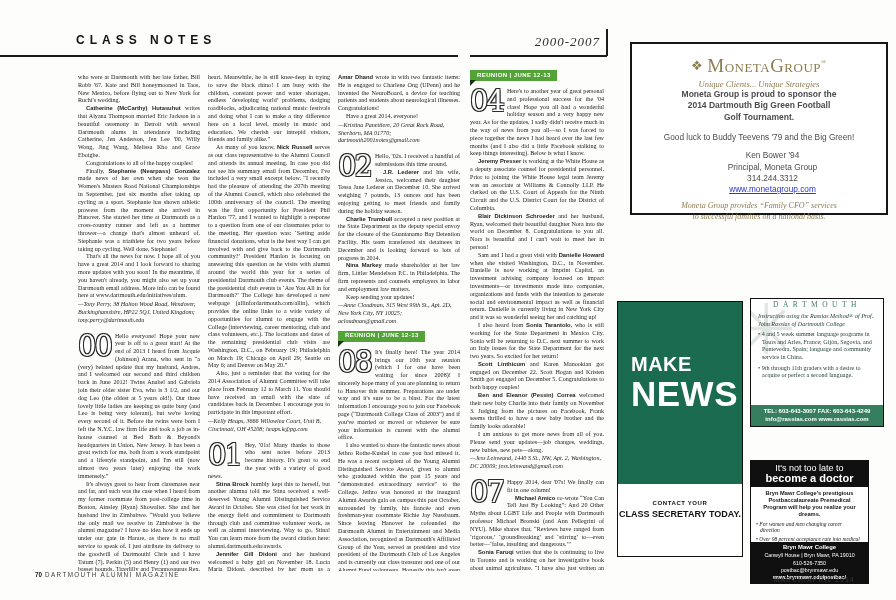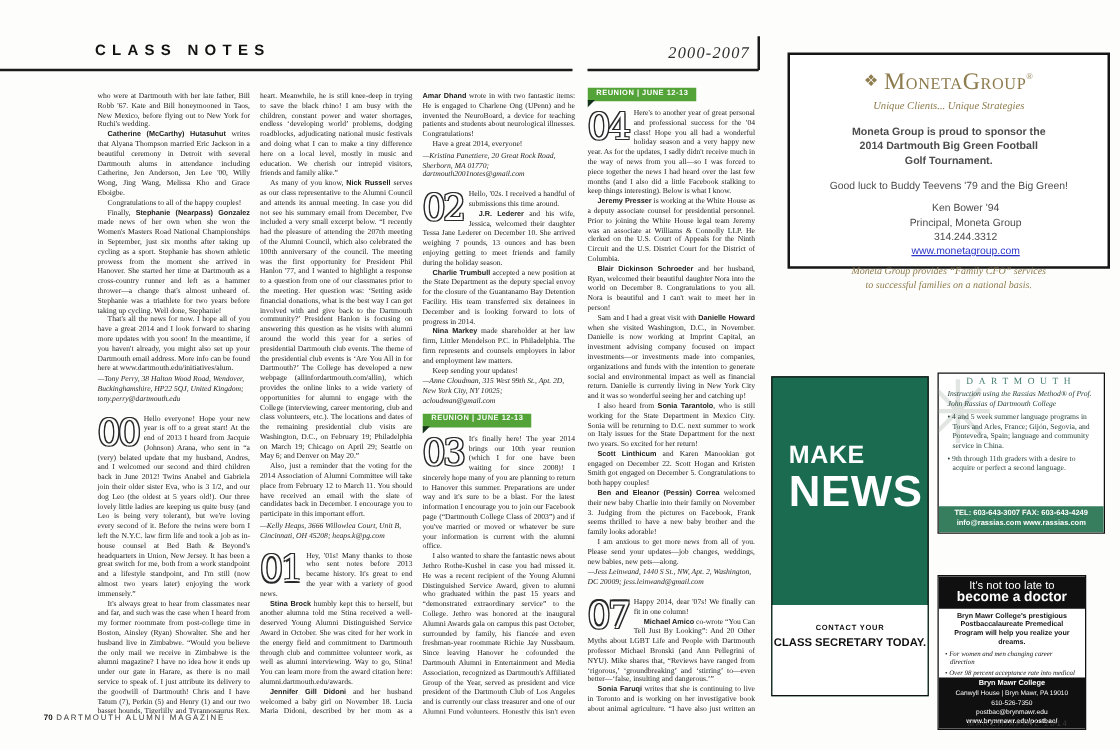--- a/index.html
+++ b/index.html
@@ -44,21 +44,21 @@
   .fr { left:640px; top:576px; width:228px; text-align:right; }
 
   
   .moneta { position:absolute; left:630px; top:42px; width:254px; height:169px; background:#fff;
             border:2px solid #161616; text-align:center; font-family:"Liberation Sans",sans-serif; }
   .mlogo  { margin-top:11px; color:#8e7c4e; font-family:"Liberation Serif",serif;
             font-variant:small-caps; font-size:19px; letter-spacing:.5px; }
   .micon  { font-size:13px; margin-right:4px; vertical-align:2px; }
   .mreg   { font-size:7px; vertical-align:8px; }
   .mtag   { color:#8e7c4e; font-family:"Liberation Serif",serif; font-style:italic; font-size:8.5px; margin-top:2px; }
-  .mspon  { margin-top:11px; font-weight:bold; color:#4c4c4c; font-size:8.5px; line-height:1.35; white-space:pre-line; }
+  .mspon  { font-weight:bold; color:#4c4c4c; font-size:8.5px; line-height:1.35; white-space:pre-line; }
   .mgood  { margin-top:9px; color:#4c4c4c; font-size:8.3px; }
   .mcont  { margin-top:8px; color:#4c4c4c; font-size:8.3px; line-height:1.35;padding-left:27px; }
   .mlink  { color:#2b35c8; text-decoration:underline; font-size:8.3px; cursor:pointer; }
   .mfoot  { margin-top:6px; color:#8e7c4e; font-family:"Liberation Serif",serif; font-style:italic;
             font-size:8px; line-height:1.3; white-space:pre-line; }
 
   
   .mknews { position:absolute; left:617px; top:301px; width:124px; height:254px; background:#1a6b4f;
             border:1px solid #101010; font-family:"Liberation Sans",sans-serif; }
   .mn1 { color:#fff; font-weight:bold; font-size:20px; letter-spacing:.5px; margin:52px 0 0 13px; line-height:1; }
@@ -144,21 +144,21 @@
       <p><span class="lead">Charlie Trumbull</span><span> accepted a new position at the State Department as the deputy special envoy for the closure of the Guantanamo Bay Detention Facility. His team transferred six detainees in December and is looking forward to lots of progress in 2014.</span></p>
       <p><span class="lead">Nina Markey</span><span> made shareholder at her law firm, Littler Mendelson P.C. in Philadelphia. The firm represents and counsels employers in labor and employment law matters.</span></p>
       <p>Keep sending your updates!</p>
       <p class="sig">—Anne Cloudman, 315 West 99th St., Apt. 2D, New York City, NY 10025; acloudman@gmail.com</p>
     </div>
     <div class="reunion">
       <span class="rtag">REUNION | JUNE 12-13</span>
       <div class="rtri"></div>
     </div>
     <div class="sec" style="padding-top:2px;">
-      <span class="dc">03</span>
+      <span class="dc">08</span>
       <p class="noind">It's finally here! The year 2014 brings our 10th year reunion (which I for one have been waiting for since 2008)! I sincerely hope many of you are planning to return to Hanover this summer. Preparations are under way and it's sure to be a blast. For the latest information I encourage you to join our Facebook page (“Dartmouth College Class of 2003”) and if you've married or moved or whatever be sure your information is current with the alumni office.</p>
       <p>I also wanted to share the fantastic news about Jethro Rothe-Kushel in case you had missed it. He was a recent recipient of the Young Alumni Distinguished Service Award, given to alumni who graduated within the past 15 years and “demonstrated extraordinary service” to the College. Jethro was honored at the inaugural Alumni Awards gala on campus this past October, surrounded by family, his fiancée and even freshman-year roommate Richie Jay Nussbaum. Since leaving Hanover he cofounded the Dartmouth Alumni in Entertainment and Media Association, recognized as Dartmouth's Affiliated Group of the Year, served as president and vice president of the Dartmouth Club of Los Angeles and is currently our class treasurer and one of our Alumni Fund volunteers. Honestly this isn't even half of his many contributions to our alma mater! For more information and a film about his award, please go to alumni.dartmouth.edu. Congratulations!</p>
 
     </div>
   </div>
 
   <div class="col c4">
     <div class="reunion" style="margin-top:0;">
       <span class="rtag">REUNION | JUNE 12-13</span>
       <div class="rtri"></div>

